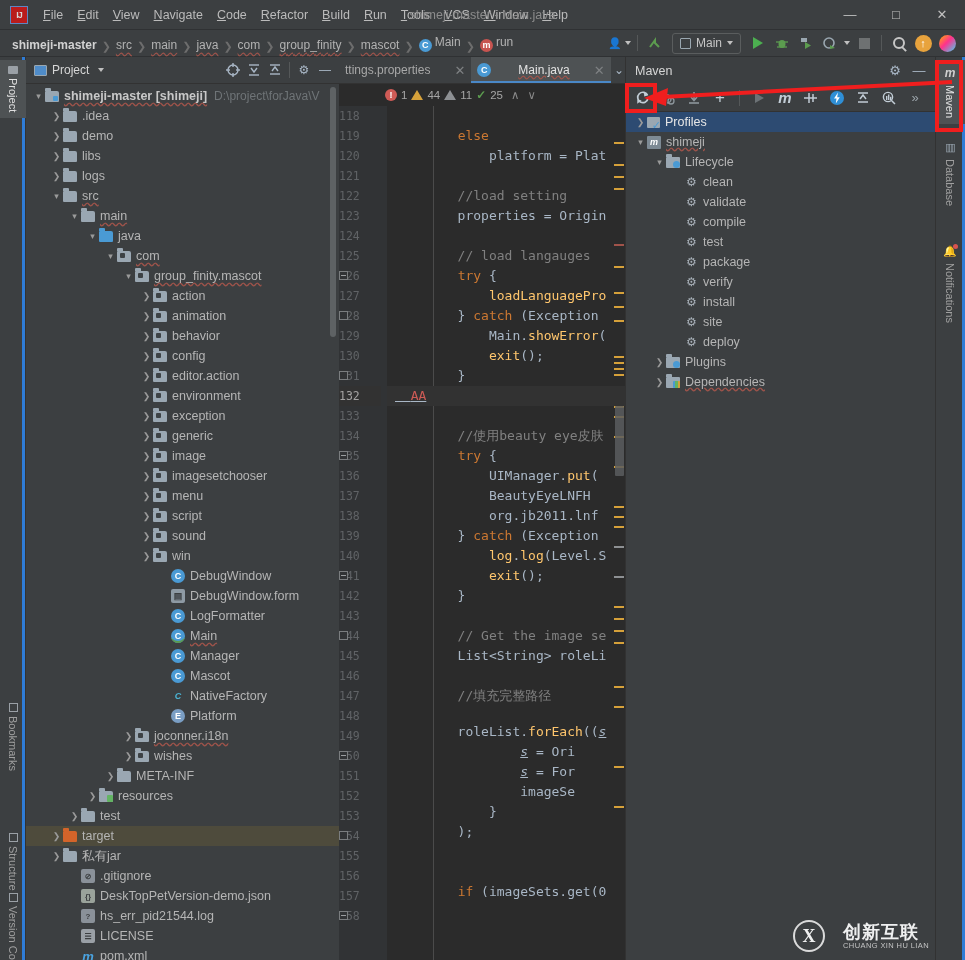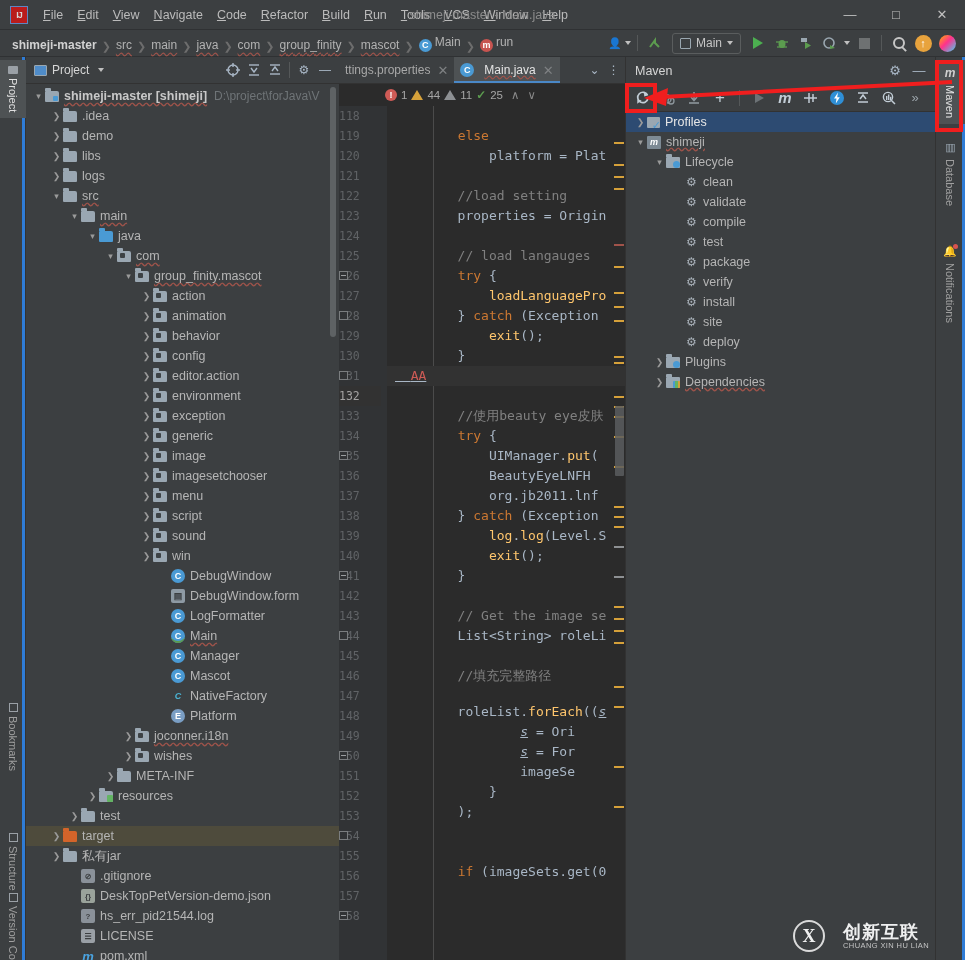--- a/index.html
+++ b/index.html
@@ -187,21 +187,21 @@
   
   .editor-area {
     position: absolute; left: 339px; top: 57px; width: 286px; height: 903px;
     background: #2b2b2b;
   }
   .tabs-row {
     height: 27px; background: #3c3f41; display: flex; align-items: stretch;
     border-bottom: 1px solid #323232;
   }
   .etab {
-    display: flex; align-items: center; gap: 5px; padding: 0 6px;
+    display: flex; align-items: center; gap: 22px; padding: 0 6px;
     font-size: 12px; color: #a8a8a8; white-space: nowrap; position: relative;
   }
   .etab.active {
     background: #4e5254; color: #e4e4e4;
   }
   .etab.active:after {
     content:''; position:absolute; left:0; right:0; bottom:0; height:2px; background:#4a88c7;
   }
   .etab .x { color: #7e8183; font-size: 13px; margin-left: 2px; }
   .tabs-ctrl { margin-left:auto; display:flex; align-items:center; gap:2px; padding-right:3px; }
@@ -832,20 +832,21 @@
           <div class="cline" style="position: relative; z-index: 2;">        <span class="kw">else</span></div>
           <div class="cline" style="position: relative; z-index: 2;">            platform = Plat</div>
           <div class="cline" style="position: relative; z-index: 2;"></div>
           <div class="cline" style="position: relative; z-index: 2;"><span class="cmt">        //load setting</span></div>
           <div class="cline" style="position: relative; z-index: 2;">        properties = Origin</div>
           <div class="cline" style="position: relative; z-index: 2;"></div>
           <div class="cline" style="position: relative; z-index: 2;"><span class="cmt">        // load langauges</span></div>
           <div class="cline" style="position: relative; z-index: 2;">        <span class="kw">try</span> {</div>
           <div class="cline" style="position: relative; z-index: 2;">            <span class="fn">loadLanguagePro</span></div>
           <div class="cline" style="position: relative; z-index: 2;">        } <span class="kw">catch</span> (Exception</div>
+          <div class="cline" style="position: relative; z-index: 2;">            Main.<span class="fn">showError</span>(</div>
           <div class="cline" style="position: relative; z-index: 2;">            <span class="fn">exit</span>();</div>
           <div class="cline" style="position: relative; z-index: 2;">        }</div>
           <div class="cline hl" style="position: relative; z-index: 2; text-decoration: underline;">  <span class="err-txt">AA</span></div>
           <div class="cline" style="position: relative; z-index: 2;"></div>
           <div class="cline" style="position: relative; z-index: 2;"><span class="cmt">        //使用beauty eye皮肤</span></div>
           <div class="cline" style="position: relative; z-index: 2;">        <span class="kw">try</span> {</div>
           <div class="cline" style="position: relative; z-index: 2;">            UIManager.<span class="fn">put</span>(</div>
           <div class="cline" style="position: relative; z-index: 2;">            BeautyEyeLNFH</div>
           <div class="cline" style="position: relative; z-index: 2;">            org.jb2011.lnf</div>
           <div class="cline" style="position: relative; z-index: 2;">        } <span class="kw">catch</span> (Exception</div>

